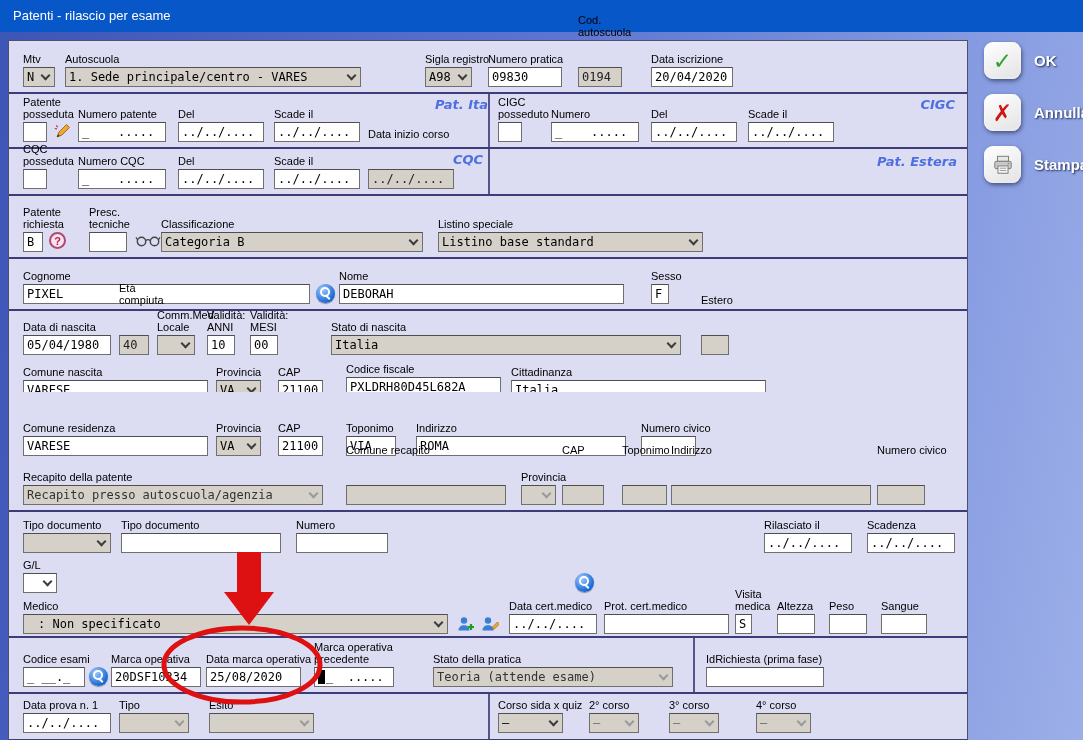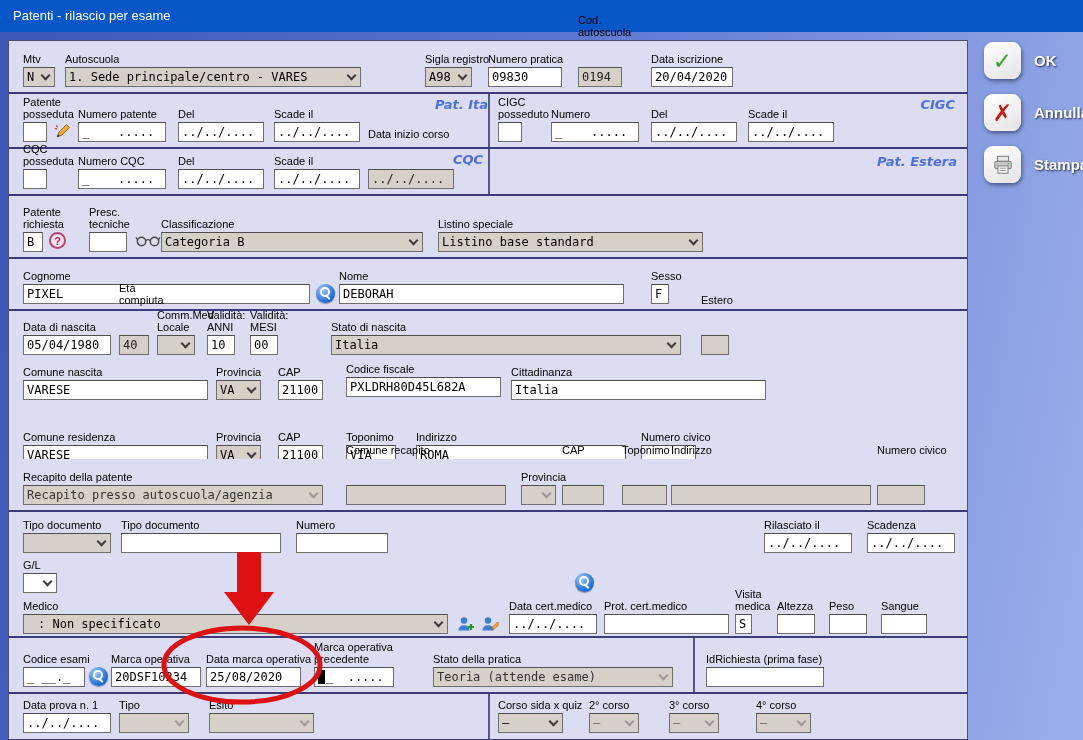--- a/index.html
+++ b/index.html
@@ -323,21 +323,21 @@
             <div class="lbl">Codice fiscale</div>
           <div class="inp" style="width:155px">PXLDRH80D45L682A</div>
           </div>
         <div class="fld" style="left:502px;bottom:4px">
             <div class="lbl">Cittadinanza</div>
           <div class="inp" style="width:255px">Italia</div>
           </div>
       </div>
     </div>
 
-    <div class="sec" style="top:360px;height:71px">
+    <div class="sec" style="top:351px;height:71px">
       <div class="fld" style="left:14px">
           <div class="lbl">Comune residenza</div>
         <div class="inp" style="width:185px">VARESE</div>
         </div>
       <div class="fld" style="left:207px">
           <div class="lbl">Provincia</div>
         <div class="dd" style="width:45px">
             <span class="ddv">VA</span>
             <span class="chev"></span>
           </div>

